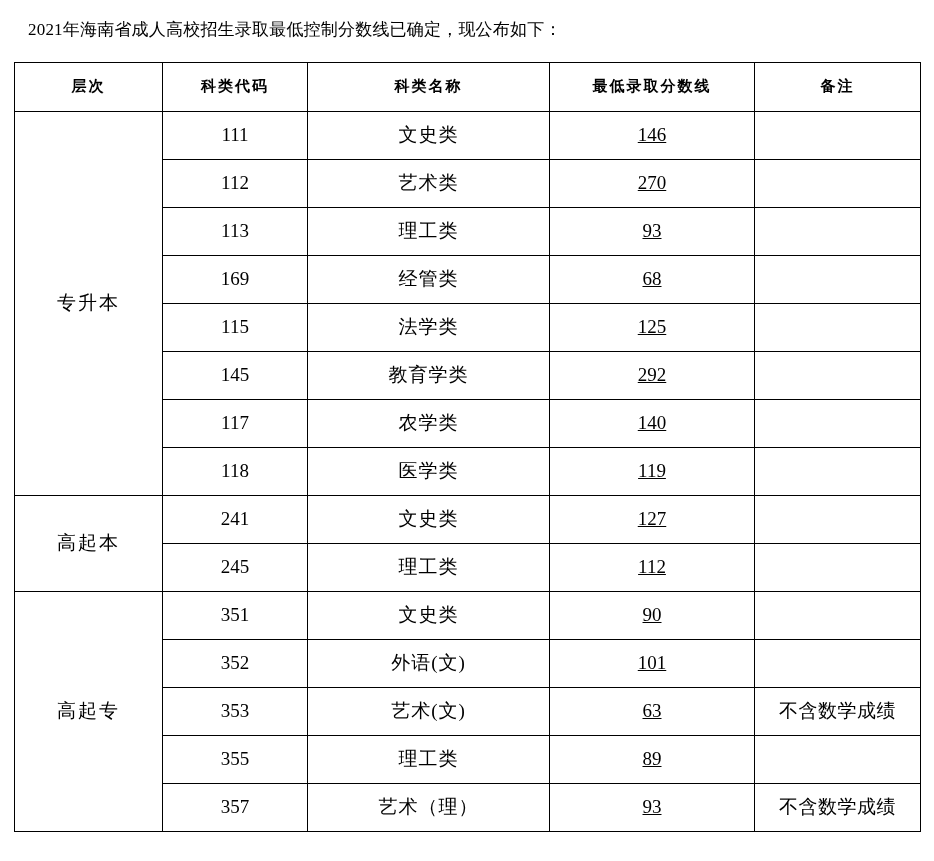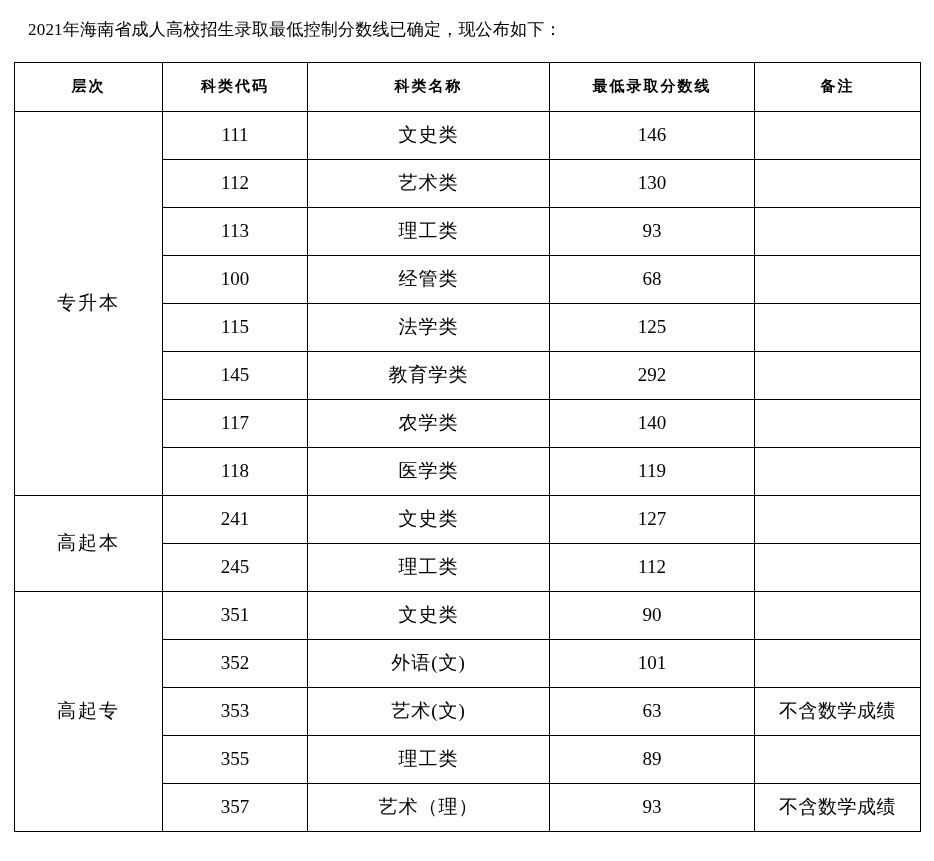--- a/index.html
+++ b/index.html
@@ -61,20 +61,21 @@
   td.code-cell {
     font-size: 19px;
   }
   td.name-cell {
     font-size: 19px;
     letter-spacing: 1px;
     margin-top: 12px;
   }
   td.score-cell {
     font-size: 19px;
+    text-decoration: underline;
   }
   td.note-cell {
     font-size: 19px;
     letter-spacing: 0.5px;
   }
   col.c-level { width: 148px; }
   col.c-code  { width: 145px; }
   col.c-name  { width: 242px; }
   col.c-score { width: 205px; }
   col.c-note  { width: 166px; }
@@ -109,31 +110,31 @@
         <tr>
           <td class="level-cell" rowspan="8">专升本</td>
           <td class="code-cell">111</td>
           <td class="name-cell">文史类</td>
           <td class="score-cell">146</td>
           <td class="note-cell"></td>
         </tr>
         <tr>
           <td class="code-cell">112</td>
           <td class="name-cell">艺术类</td>
-          <td class="score-cell">130</td>
+          <td class="score-cell">270</td>
           <td class="note-cell"></td>
         </tr>
         <tr>
           <td class="code-cell">113</td>
           <td class="name-cell">理工类</td>
           <td class="score-cell">93</td>
           <td class="note-cell"></td>
         </tr>
         <tr>
-          <td class="code-cell">100</td>
+          <td class="code-cell">169</td>
           <td class="name-cell">经管类</td>
           <td class="score-cell">68</td>
           <td class="note-cell"></td>
         </tr>
         <tr>
           <td class="code-cell">115</td>
           <td class="name-cell">法学类</td>
           <td class="score-cell">125</td>
           <td class="note-cell"></td>
         </tr>

